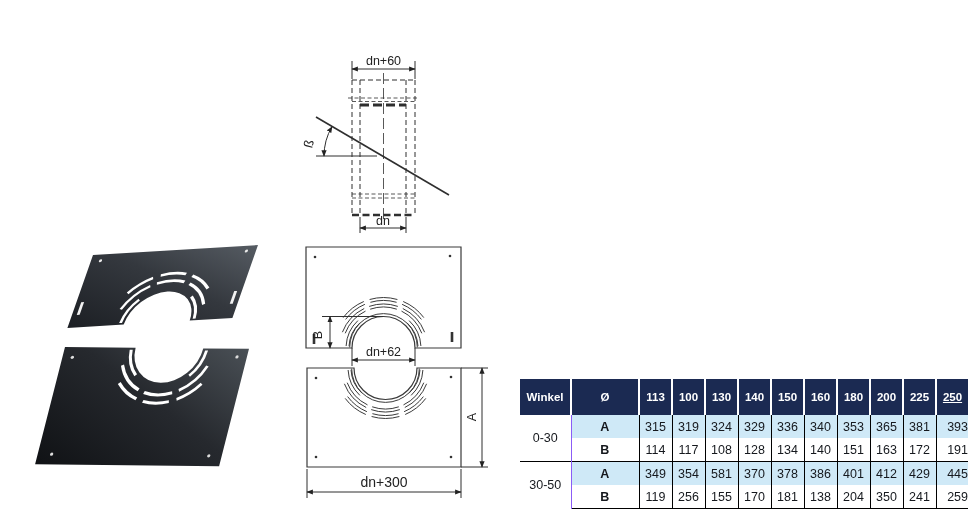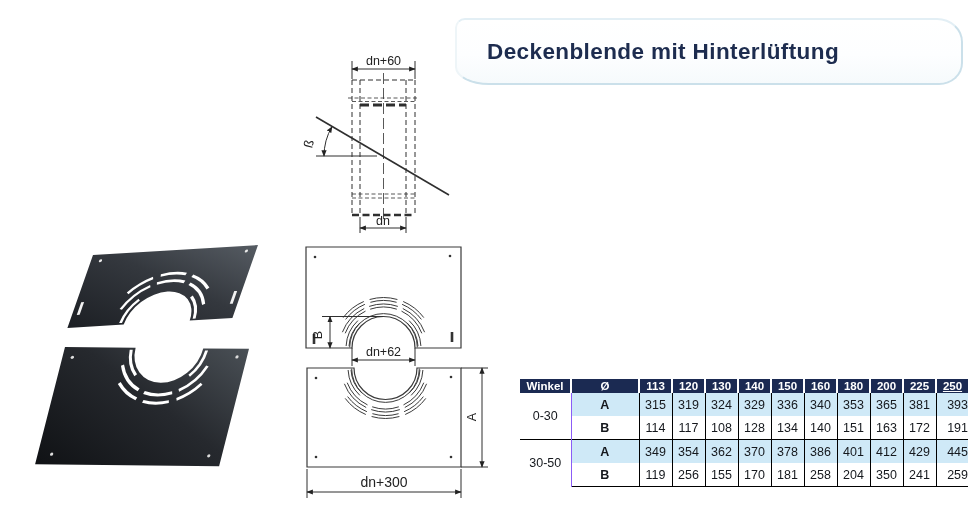--- a/index.html
+++ b/index.html
@@ -12,21 +12,21 @@
           border-radius:10px 26px 24px 34px / 10px 24px 22px 18px;
           background:linear-gradient(180deg,#ffffff 0%,#fdfeff 55%,#f6fafc 100%);
           display:flex;align-items:center;padding-left:30px;}
   .banner-title{font-size:22.5px;font-weight:bold;color:#1d2c4f;letter-spacing:.4px;}
 
   
   .svg-abs{position:absolute;}
 
   
   .dim-table{position:absolute;left:520px;top:379px;border-collapse:collapse;table-layout:fixed;}
-  .dim-table th{background:#1b2a52;color:#ffffff;font-size:11.5px;font-weight:bold;height:14px;
+  .dim-table th{background:#1b2a52;color:#ffffff;font-size:11.5px;font-weight:bold;height:36px;
                 padding:0;text-align:center;border-right:2px solid #ffffff;}
   .dim-table th:last-child{border-right:none;text-decoration:underline;}
   .th-winkel{width:50px;} .th-diam{width:66px;} .th-size{width:31px;}
   .dim-table td{height:23px;padding:0;text-align:center;font-size:12.5px;color:#15181d;
                 background:#ffffff;}
   .cell-winkel{font-size:11.5px;border-right:1px solid #8b5cf6;color:#1a1f2b;}
   .cell-diam{font-size:10px;letter-spacing:.5px;border-right:1px solid #000;color:#1a2436;font-weight:bold;}
   .cell-val{border-right:1px solid #000;}
   .dim-table tr .cell-val:last-child{border-right:none;text-align:right;}
   .row-a .cell-diam,.row-a .cell-val{background:#cfe9f7;}
@@ -34,23 +34,20 @@
   .dim-table tr.last-row td{border-bottom:1px solid #000;}
 
   
   text{font-family:"Liberation Sans",sans-serif;fill:#222;}
 </style>
 </head>
 <body>
 
 <div class="stage">
 
-  <div class="banner">
-    <span class="banner-title">Deckenblende mit Hinterlüftung</span>
-  </div>
 
   <svg class="svg-abs" style="left:300px;top:52px" width="170" height="195" viewBox="0 0 170 195">
     <defs>
       <marker id="arw1" viewBox="0 0 10 10" refX="9" refY="5" markerWidth="6.5" markerHeight="6.5" orient="auto-start-reverse">
           <path d="M0,1 L10,5 L0,9 z" fill="#222"></path>
         </marker>
     </defs>
     <g stroke="#2f2f2f" stroke-width="1" fill="none">
 
       <line x1="52" y1="9" x2="52" y2="27"></line>
@@ -219,21 +216,21 @@
     <text x="181" y="172" font-size="12.5" text-anchor="middle" transform="rotate(-90 181 172)">A</text>
     <text x="89" y="242" font-size="14" text-anchor="middle">dn+300</text>
   </svg>
 
   <table class="dim-table">
     <thead>
       <tr>
         <th class="th-winkel">Winkel</th>
         <th class="th-diam">Ø</th>
         <th class="th-size">113</th>
-        <th class="th-size">120</th>
+        <th class="th-size">100</th>
         <th class="th-size">130</th>
         <th class="th-size">140</th>
         <th class="th-size">150</th>
         <th class="th-size">160</th>
         <th class="th-size">180</th>
         <th class="th-size">200</th>
         <th class="th-size">225</th>
         <th class="th-size">250</th>
       </tr>
     </thead>
@@ -263,37 +260,37 @@
         <td class="cell-val">151</td>
         <td class="cell-val">163</td>
         <td class="cell-val">172</td>
         <td class="cell-val">191</td>
       </tr>
       <tr class="row-a group-sep">
         <td class="cell-winkel" rowspan="2">30-50</td>
         <td class="cell-diam">A</td>
         <td class="cell-val">349</td>
         <td class="cell-val">354</td>
-        <td class="cell-val">362</td>
+        <td class="cell-val">581</td>
         <td class="cell-val">370</td>
         <td class="cell-val">378</td>
         <td class="cell-val">386</td>
         <td class="cell-val">401</td>
         <td class="cell-val">412</td>
         <td class="cell-val">429</td>
         <td class="cell-val">445</td>
       </tr>
       <tr class="row-b last-row">
         <td class="cell-diam">B</td>
         <td class="cell-val">119</td>
         <td class="cell-val">256</td>
         <td class="cell-val">155</td>
         <td class="cell-val">170</td>
         <td class="cell-val">181</td>
-        <td class="cell-val">258</td>
+        <td class="cell-val">138</td>
         <td class="cell-val">204</td>
         <td class="cell-val">350</td>
         <td class="cell-val">241</td>
         <td class="cell-val">259</td>
       </tr>
     </tbody>
   </table>
 
 </div>
 

